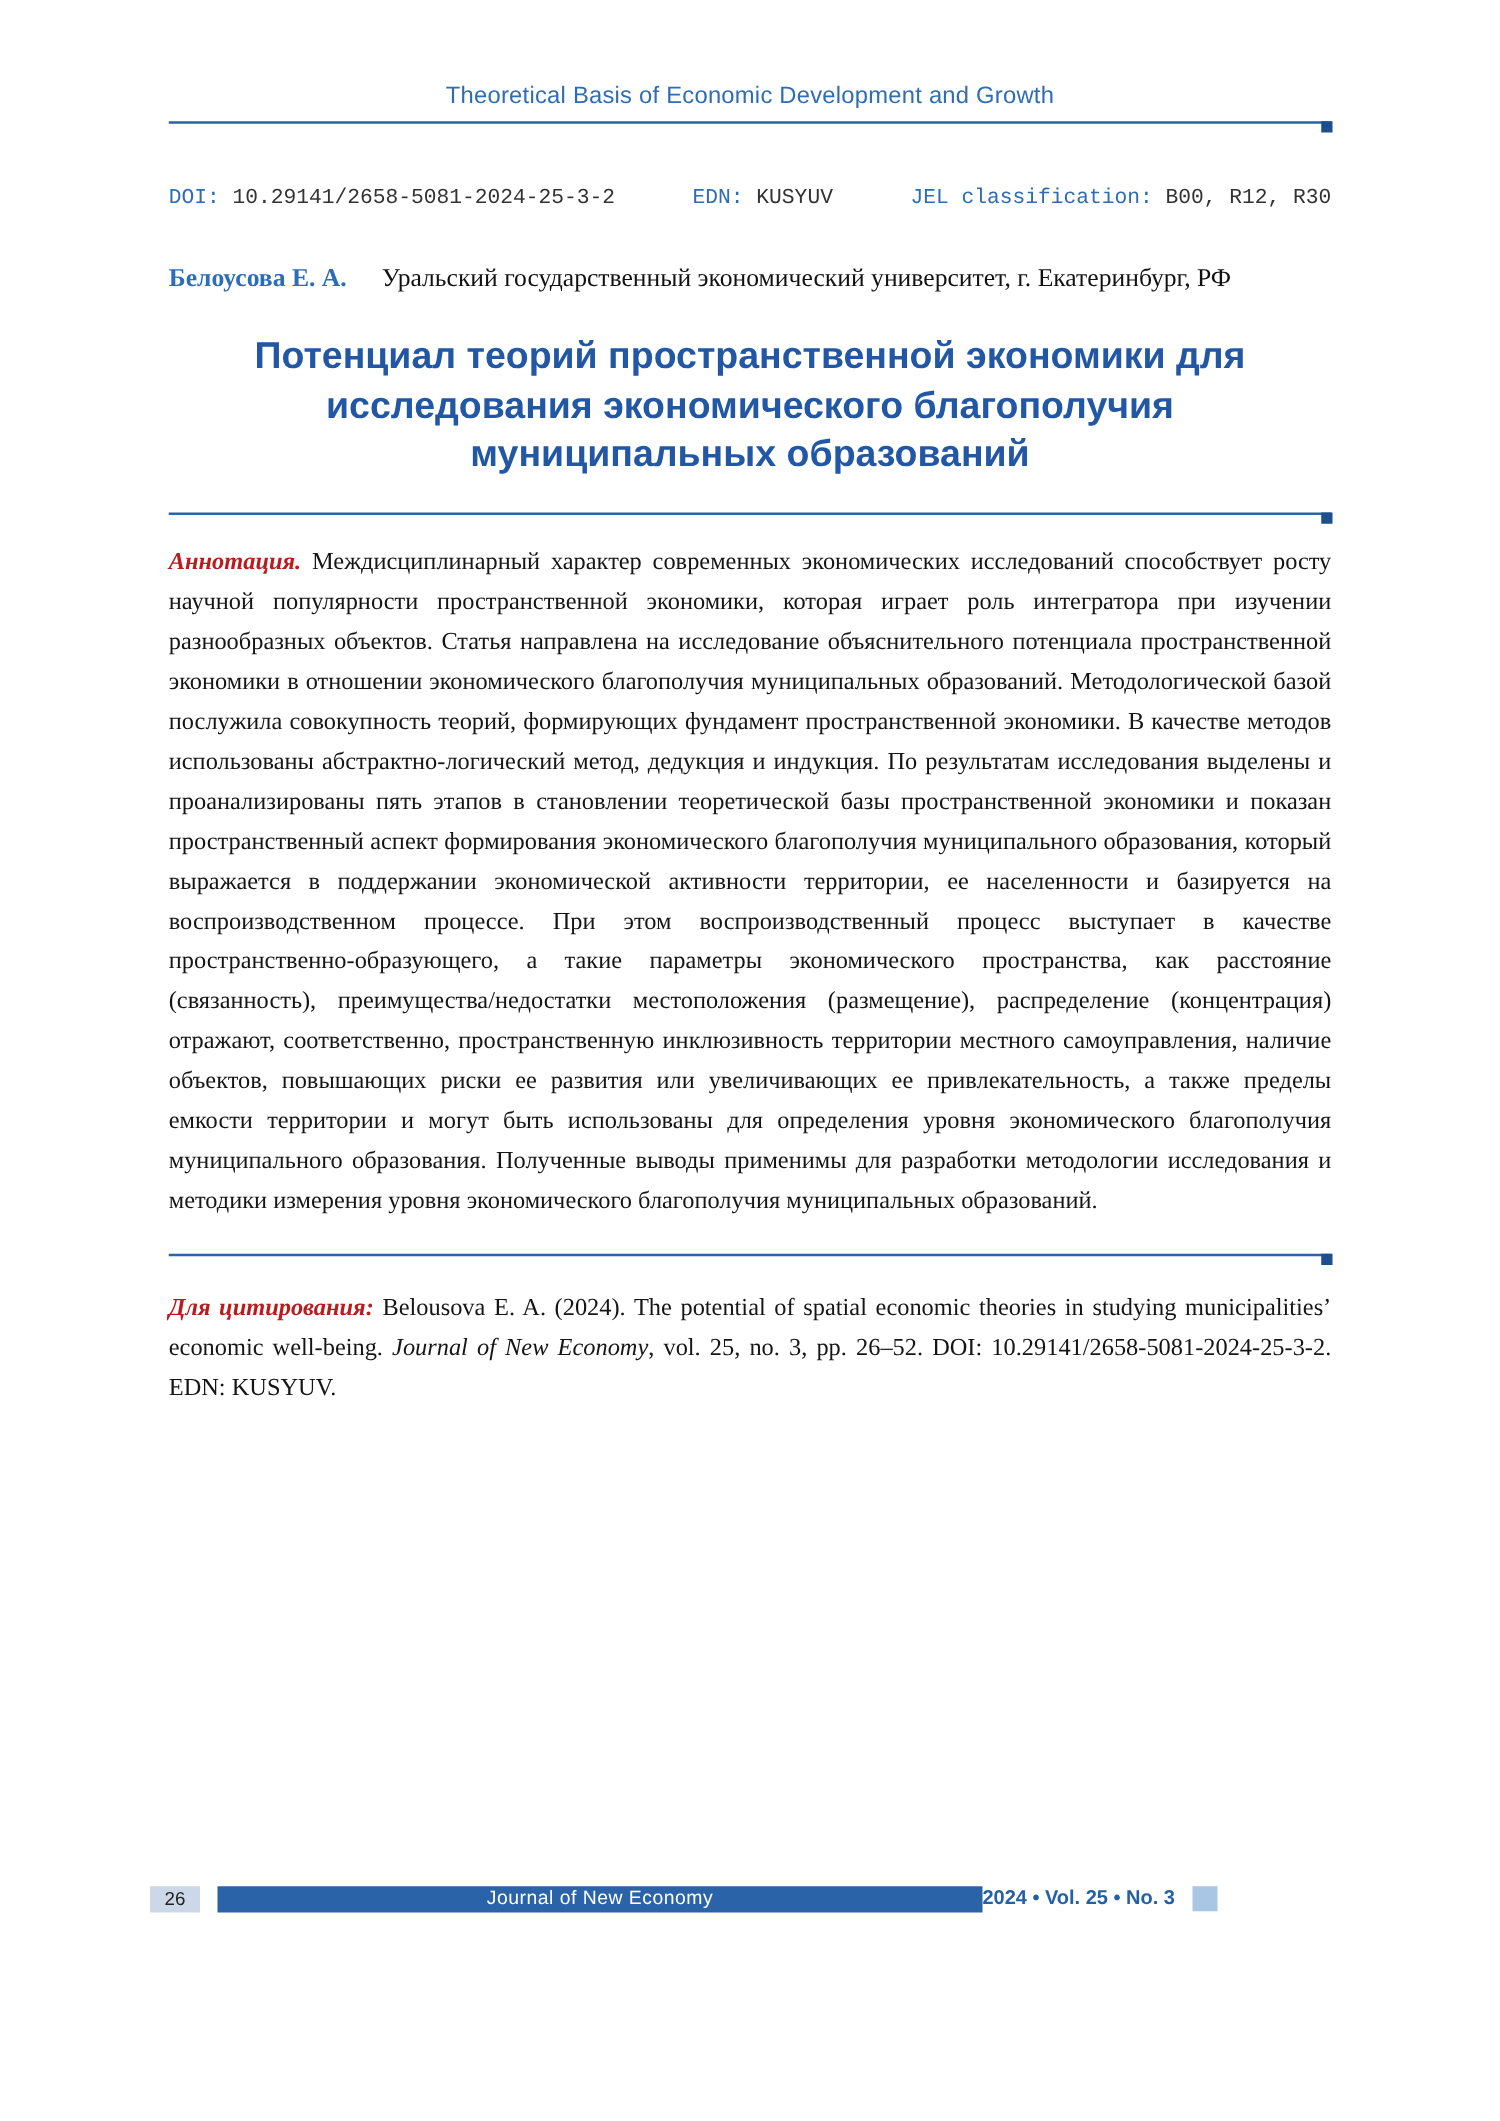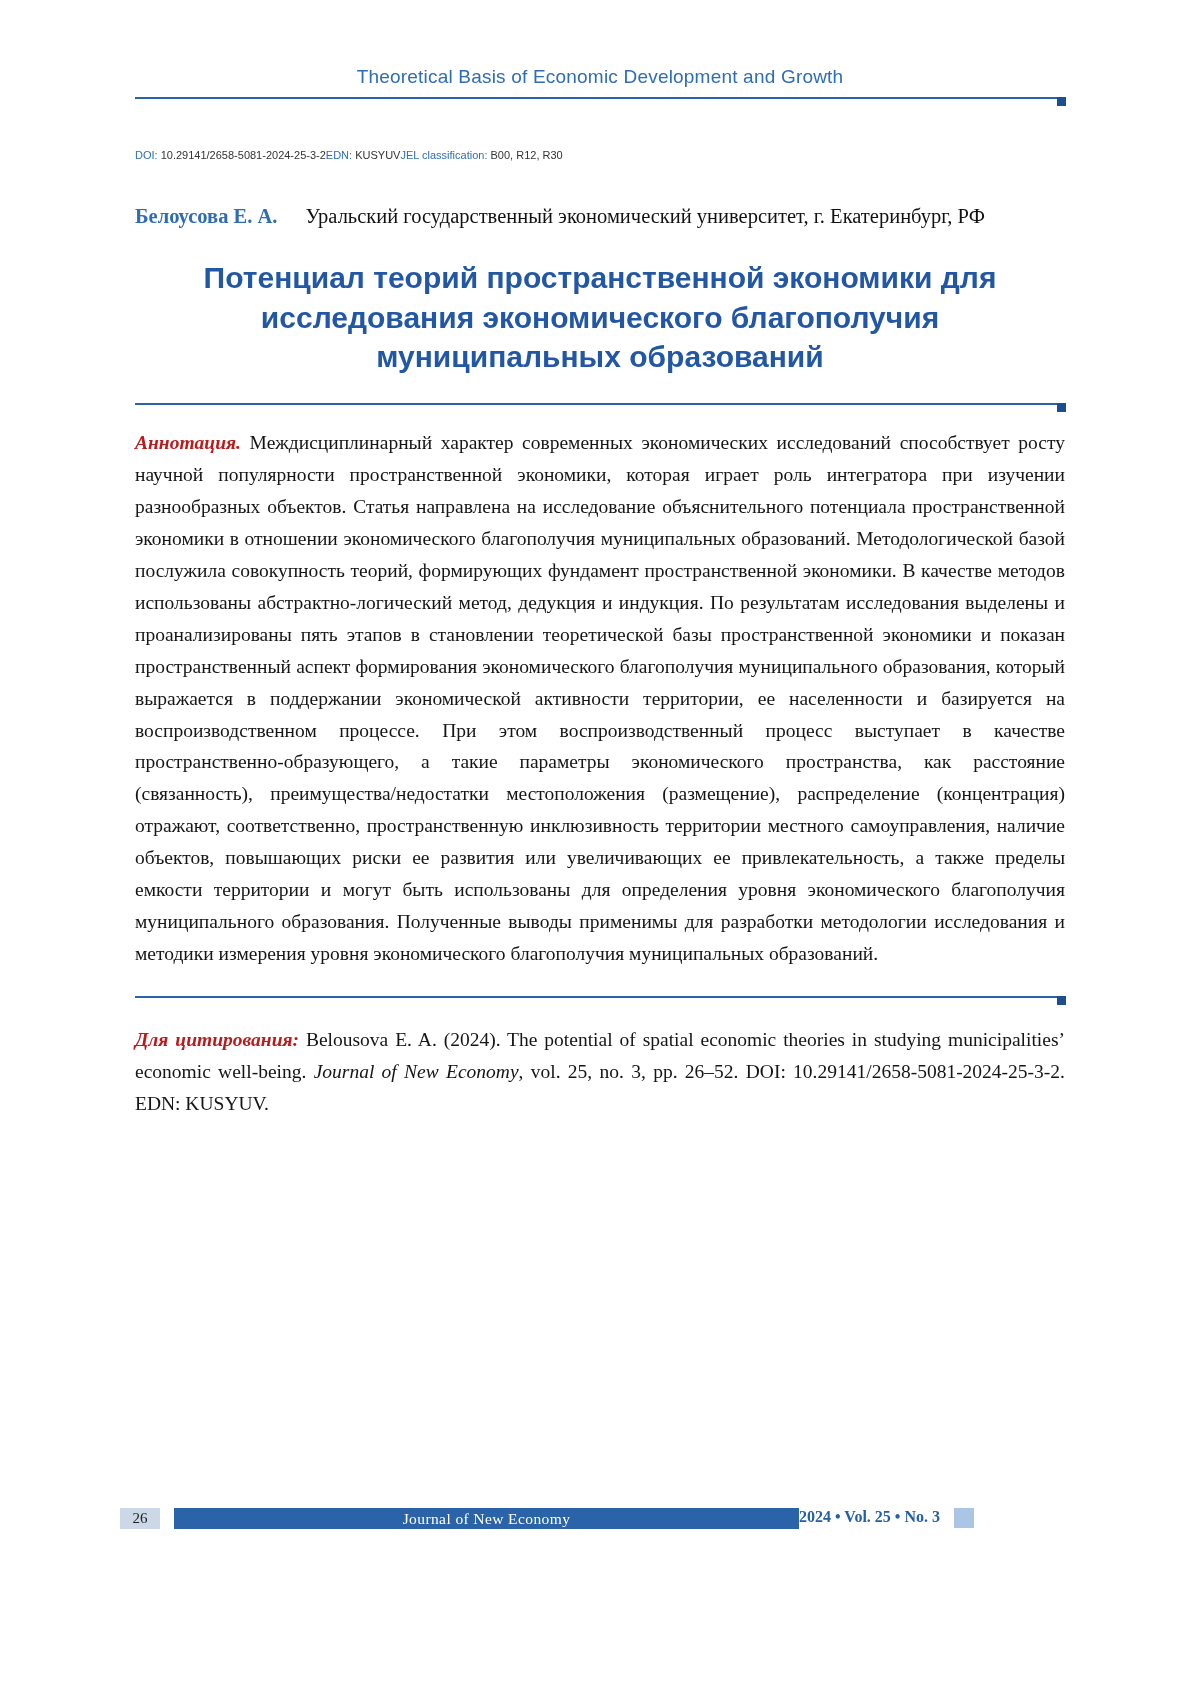--- a/index.html
+++ b/index.html
@@ -35,22 +35,23 @@
     right:-1px; top:-2px;
     width:9px; height:9px;
     background:#1d4f8f;
     display:block;
   }
 
   
   .meta-row {
     margin-top:50px;
     display:flex;
-    font-family:Liberation Sans, sans-serif;
-    font-size:11px;
+    justify-content:space-between;
+    font-family:Liberation Mono, monospace;
+    font-size:17px;
     color:#333;
   }
   .blue { color:#2e6db4; }
 
   
   .byline { margin-top:44px; font-size:20.5px; }
   .byline .author { color:#2e6db4; font-weight:bold; margin-right:28px; }
 
   
   .article-title {
@@ -84,21 +85,22 @@
   .citation-block { margin-top:26px; }
   .info-para { margin-top:2px; }
 
   
   .footer {
     position:absolute;
     left:120px; right:226px;
     top:1508px;
     height:22px;
     display:flex;
-    font-family:Liberation Serif, serif;
+    align-items:center;
+    font-family:Liberation Sans, sans-serif;
   }
   .page-num-box {
     width:40px; height:21px;
     background:#ccd8e8;
     color:#222;
     font-size:15px;
     display:flex; align-items:center; justify-content:center;
   }
   .journal-bar {
     flex:1;

